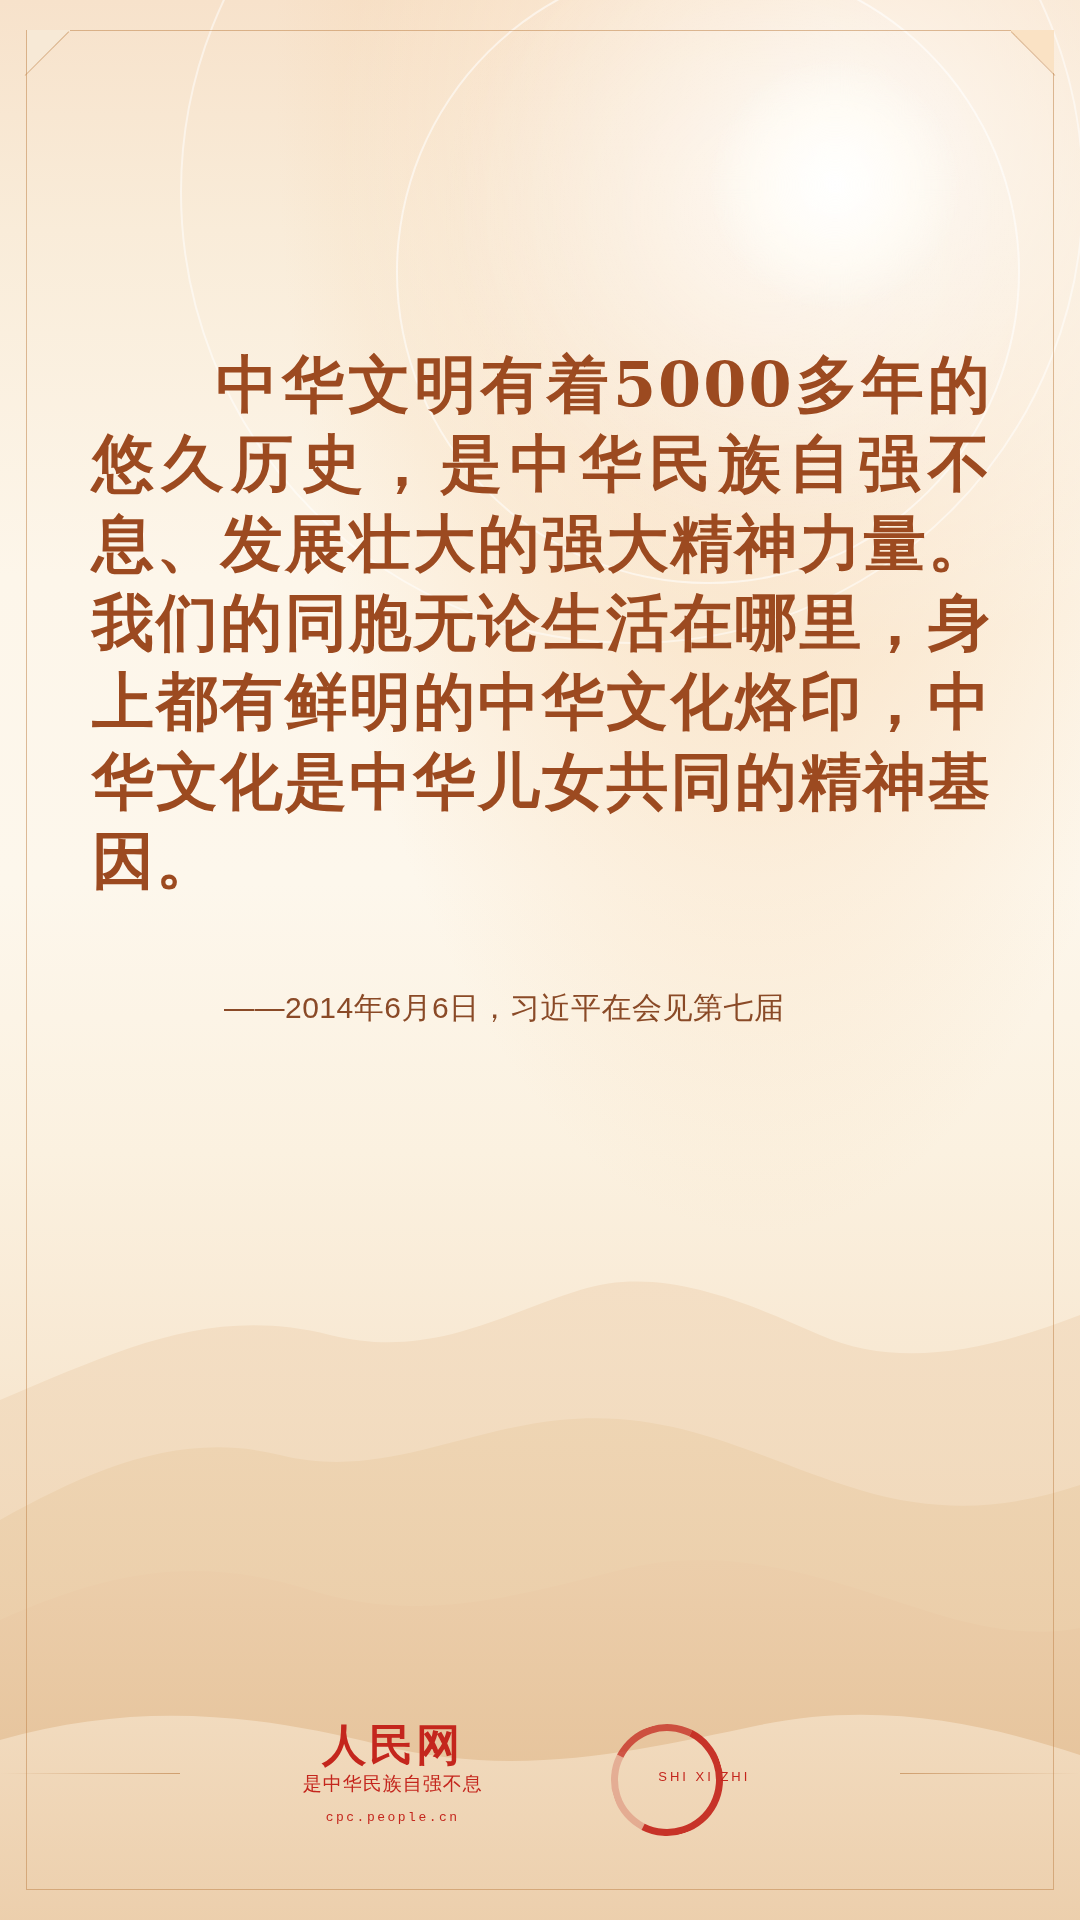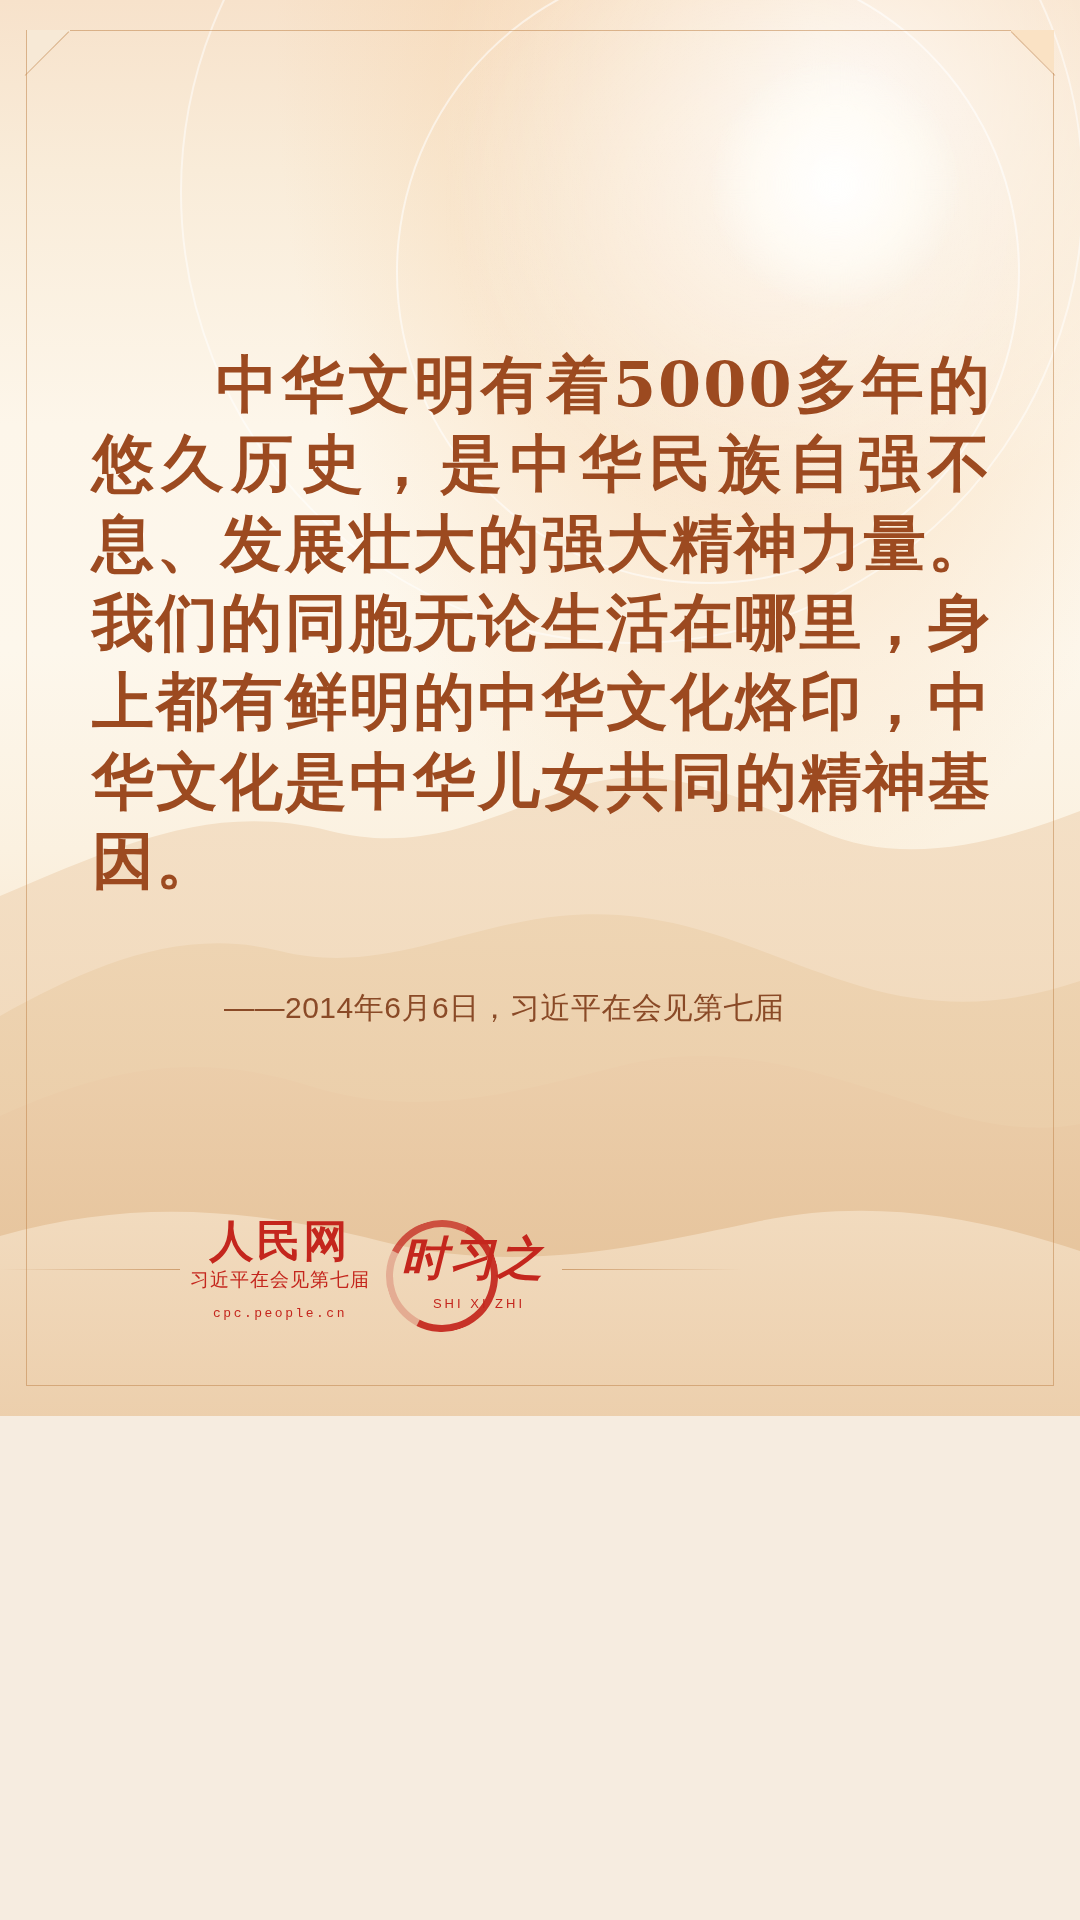--- a/index.html
+++ b/index.html
@@ -10,21 +10,21 @@
   body {
     width: 1080px;
     height: 1920px;
     overflow: hidden;
     font-family: "Liberation Serif", "DejaVu Serif", serif;
   }
 
   .poster {
     position: relative;
     width: 1080px;
-    height: 1416px;
+    height: 1920px;
     overflow: hidden;
     background:
       radial-gradient(circle at 78% 8%, rgba(255,255,255,0.85) 0%, rgba(255,255,255,0.0) 26%),
       radial-gradient(ellipse at 70% 2%, rgba(246,206,160,0.75) 0%, rgba(246,206,160,0.0) 45%),
       linear-gradient(180deg,
         #f7e2cb 0%,
         #f9ecd9 12%,
         #fdf6ea 30%,
         #fdf7ec 46%,
         #fbf1e0 60%,
@@ -160,21 +160,21 @@
   }
 
   
   .footer {
     position: absolute;
     left: 0;
     bottom: 92px;
     width: 1080px;
     display: flex;
     align-items: center;
-    justify-content: flex-start;
+    justify-content: space-between;
     gap: 10px;
   }
   .footer-rule-left,
   .footer-rule-right {
     width: 180px;
     height: 1px;
     background: linear-gradient(90deg, rgba(196,140,86,0) 0%, rgba(196,140,86,0.75) 100%);
   }
   .footer-rule-right {
     background: linear-gradient(90deg, rgba(196,140,86,0.75) 0%, rgba(196,140,86,0) 100%);
@@ -297,26 +297,25 @@
 
   <div class="attribution">
     <div>——2014年6月6日，习近平在会见第七届</div>
   </div>
 
   <div class="footer">
     <div class="footer-rule-left"></div>
 
     <div class="people-logo">
       <div class="people-cn">人民网</div>
-      <div class="people-sub">习近平在会见第七届</div>
+      <div class="people-sub">是中华民族自强不息</div>
       <div class="people-url">cpc.people.cn</div>
     </div>
 
     <div class="shixi-logo">
       <div class="shixi-ring"></div>
-      <div class="shixi-text">时习之</div>
       <div class="shixi-pinyin">SHI XI ZHI</div>
     </div>
 
     <div class="footer-rule-right"></div>
   </div>
 
 </div>
 
 </body></html>

